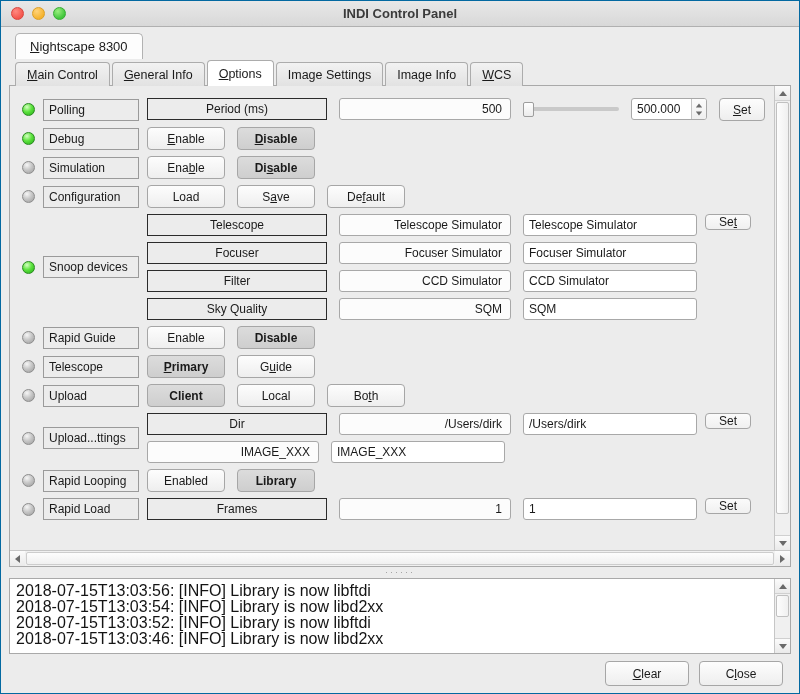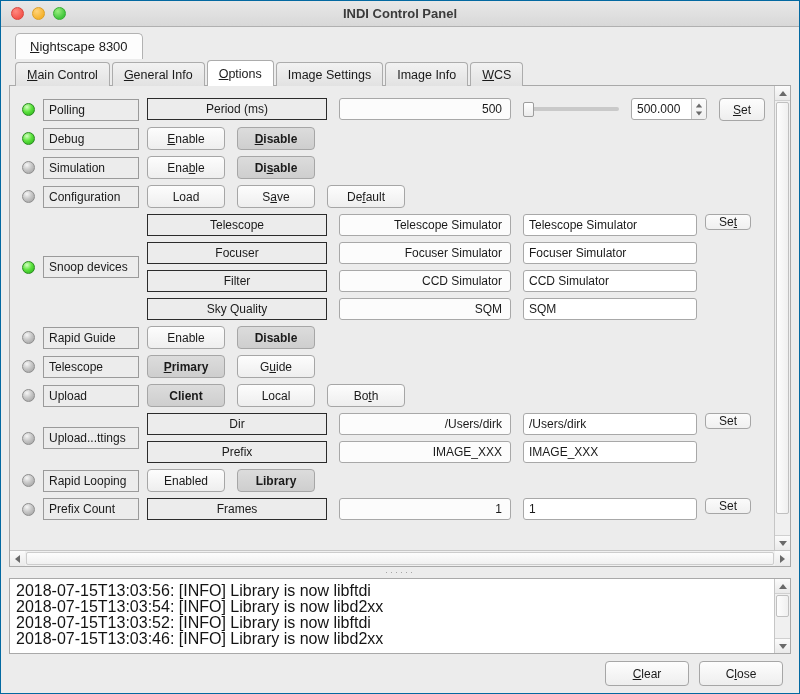--- a/index.html
+++ b/index.html
@@ -418,42 +418,41 @@
               <div class="namelbl">Upload...ttings</div>
               <div class="fields">
                 <div class="group">
                   <div class="groupcol">
                     <div class="subrow">
                       <div class="ellabel w-elname">Dir</div>
                       <div class="rovalue w-ro">/Users/dirk</div>
                       <div class="inp w-in">/Users/dirk</div>
                     </div>
                     <div class="subrow">
-                      <div class="ellabel w-elname">Prefix</div>
                       <div class="rovalue w-ro">IMAGE_XXX</div>
                       <div class="inp w-in">IMAGE_XXX</div>
                     </div>
                   </div>
                   <div class="btn tall">Set</div>
                 </div>
               </div>
             </div>
             <div class="prow">
               <div class="led off"></div>
               <div class="namelbl">Rapid Looping</div>
               <div class="fields">
                 <div class="subrow">
                   <div class="btn w-btn">Enabled</div>
                   <div class="btn w-btn sel">Library</div>
                 </div>
               </div>
             </div>
             <div class="prow">
               <div class="led off"></div>
-              <div class="namelbl">Prefix Count</div>
+              <div class="namelbl">Rapid Load</div>
               <div class="fields">
                 <div class="group">
                   <div class="groupcol">
                     <div class="subrow">
                       <div class="ellabel w-elname">Frames</div>
                       <div class="rovalue w-ro">1</div>
                       <div class="inp w-in">1</div>
                     </div>
                   </div>
                   <div class="btn tall">Set</div>

